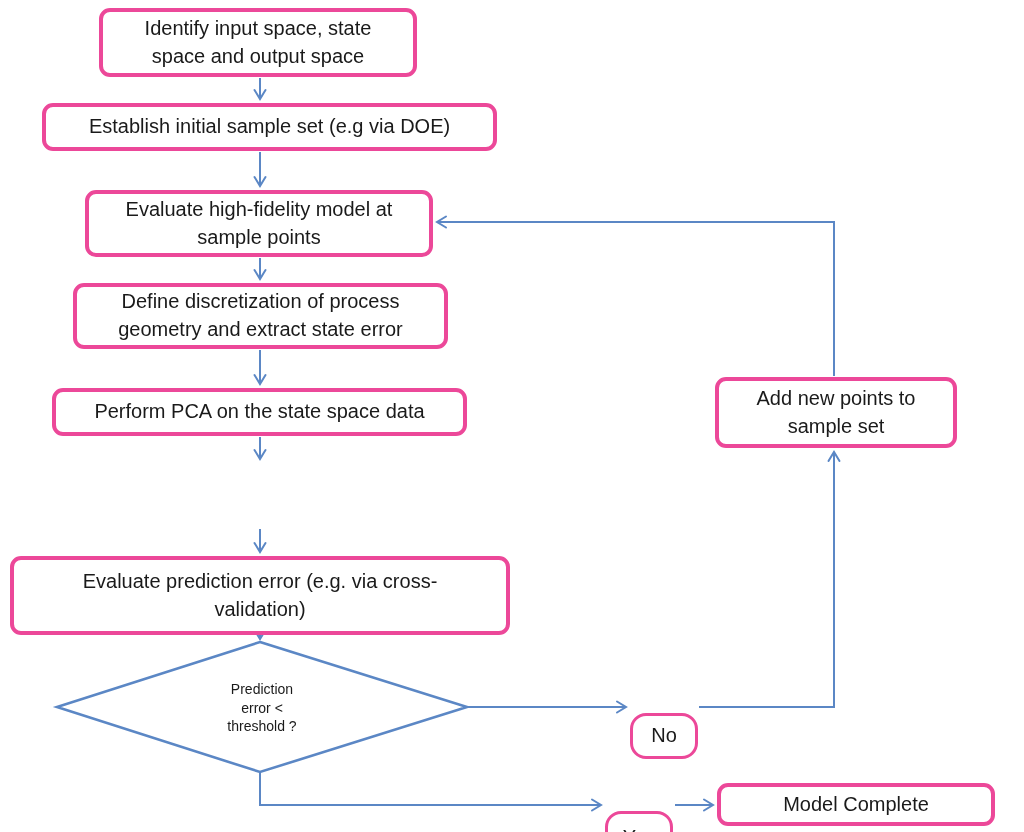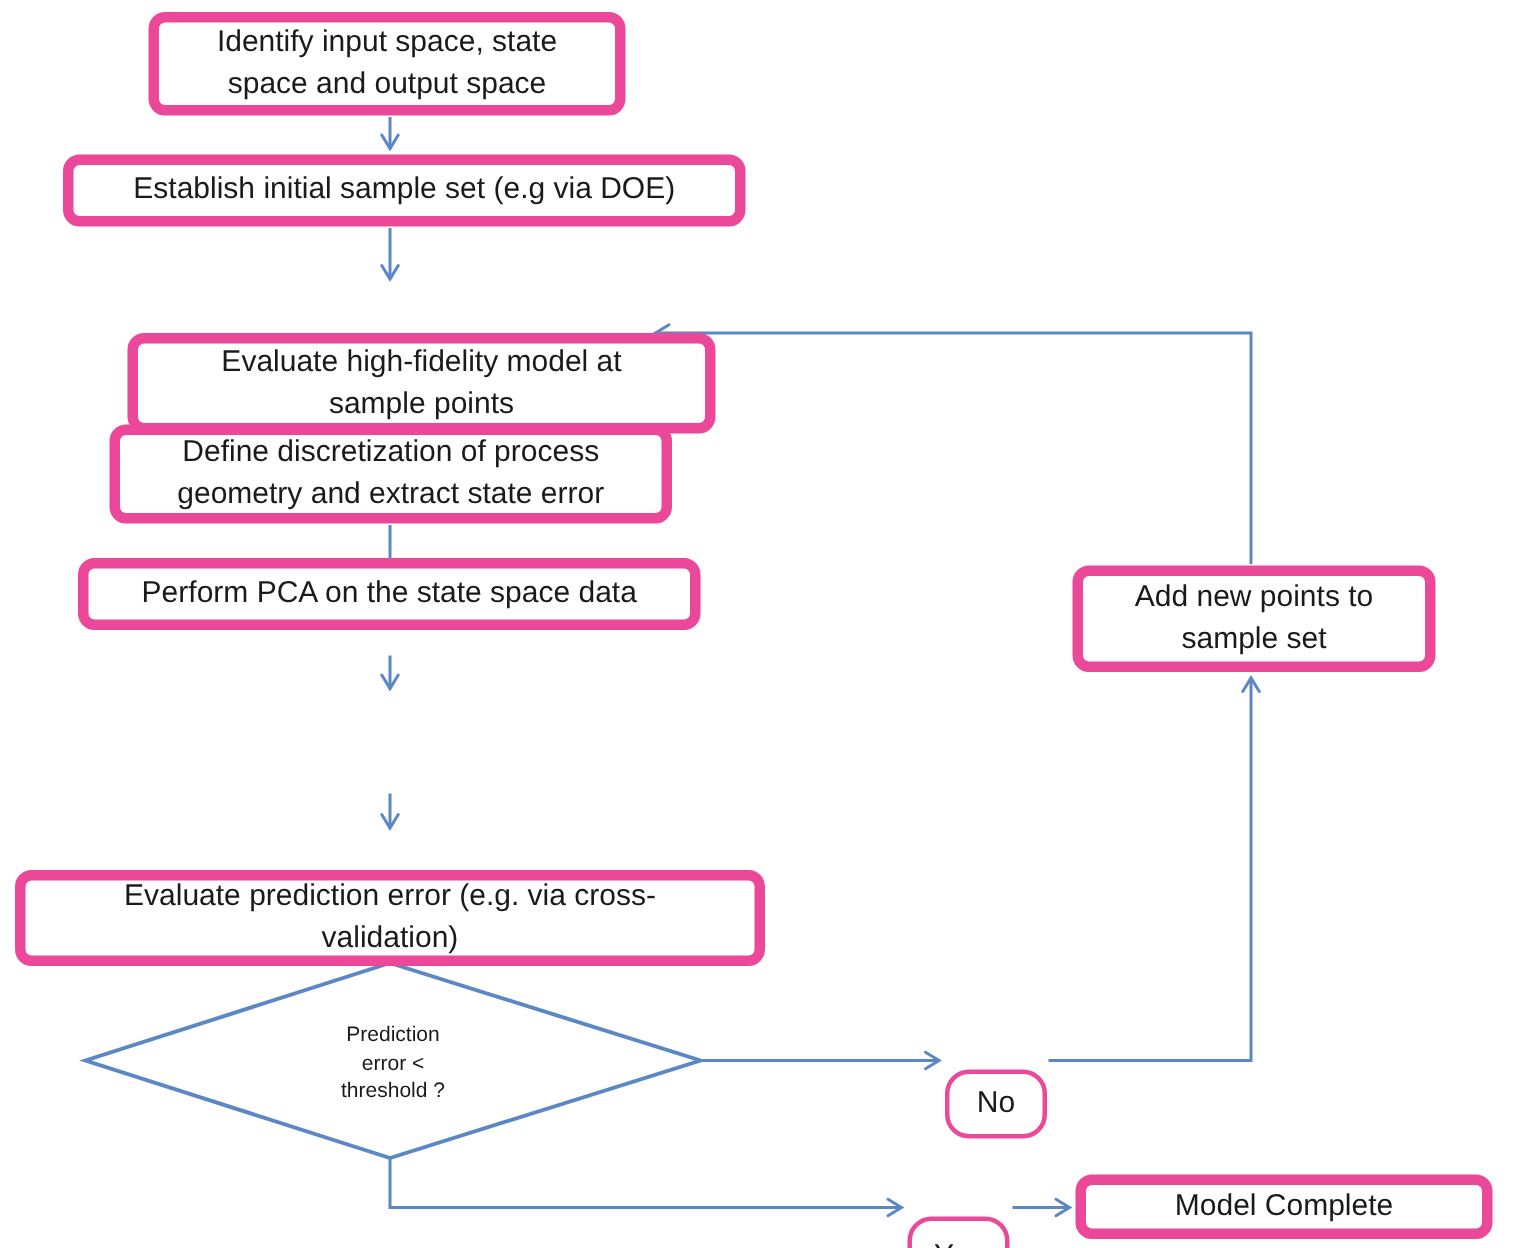--- a/index.html
+++ b/index.html
@@ -18,21 +18,21 @@
   .stage svg.wires {
     position: absolute;
     left: 0;
     top: 0;
     width: 1024px;
     height: 832px;
   }
   .node {
     position: absolute;
     box-sizing: border-box;
-    border: 7px solid #ec4899;
+    border: 4px solid #ec4899;
     border-radius: 11px;
     background: #ffffff;
     color: #1a1a1a;
     display: flex;
     align-items: center;
     justify-content: center;
     text-align: center;
     font-size: 20px;
     line-height: 1.38;
     white-space: pre-line;
@@ -91,30 +91,30 @@
 
       <path d="M 675 805 H 713" marker-end="url(#vhead)"></path>
     </g>
   </svg>
 
   <div class="node" style="left:99px; top:8px; width:318px; height:69px;">Identify input space, state
 space and output space</div>
 
   <div class="node" style="left:32px; top:103px; width:455px; height:48px;margin-left:10px;">Establish initial sample set  (e.g via DOE)</div>
 
-  <div class="node" style="left:85px; top:190px; width:392px; height:67px;margin-top:32px;">Evaluate high-fidelity model at
+  <div class="node" style="left:85px; top:190px; width:348px; height:67px;">Evaluate high-fidelity model at
 sample points</div>
 
   <div class="node" style="left:73px; top:283px; width:375px; height:66px;">Define discretization of process
 geometry and extract state error</div>
 
-  <div class="node" style="left:52px; top:372px; width:415px; height:48px;">Perform PCA on the state space data</div>
+  <div class="node" style="left:52px; top:388px; width:415px; height:48px;">Perform PCA on the state space data</div>
 
 
-  <div class="node" style="left:10px; top:580px; width:500px; height:64px;">Evaluate prediction error (e.g. via cross-
+  <div class="node" style="left:10px; top:556px; width:500px; height:79px;">Evaluate prediction error (e.g. via cross-
 validation)</div>
 
   <div class="diamond-label">Prediction
 error &lt;
 threshold ?</div>
 
   <div class="node small" style="left:630px; top:685px; width:68px; height:46px;">No</div>
 
   <div class="node" style="left:715px; top:377px; width:242px; height:71px;">Add new points to
 sample set</div>

